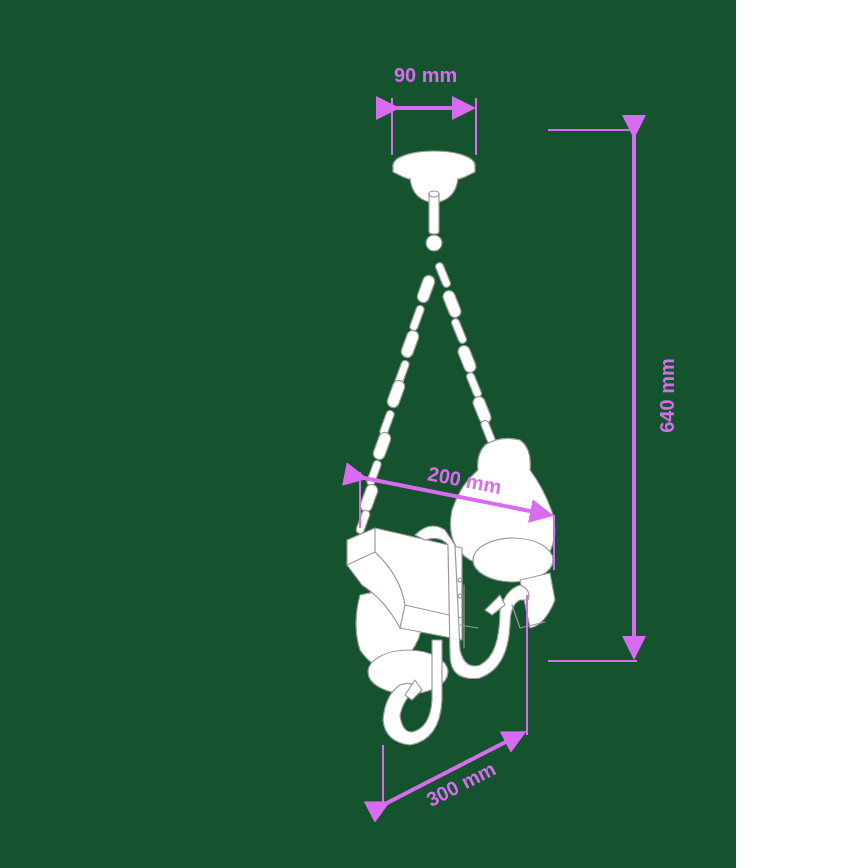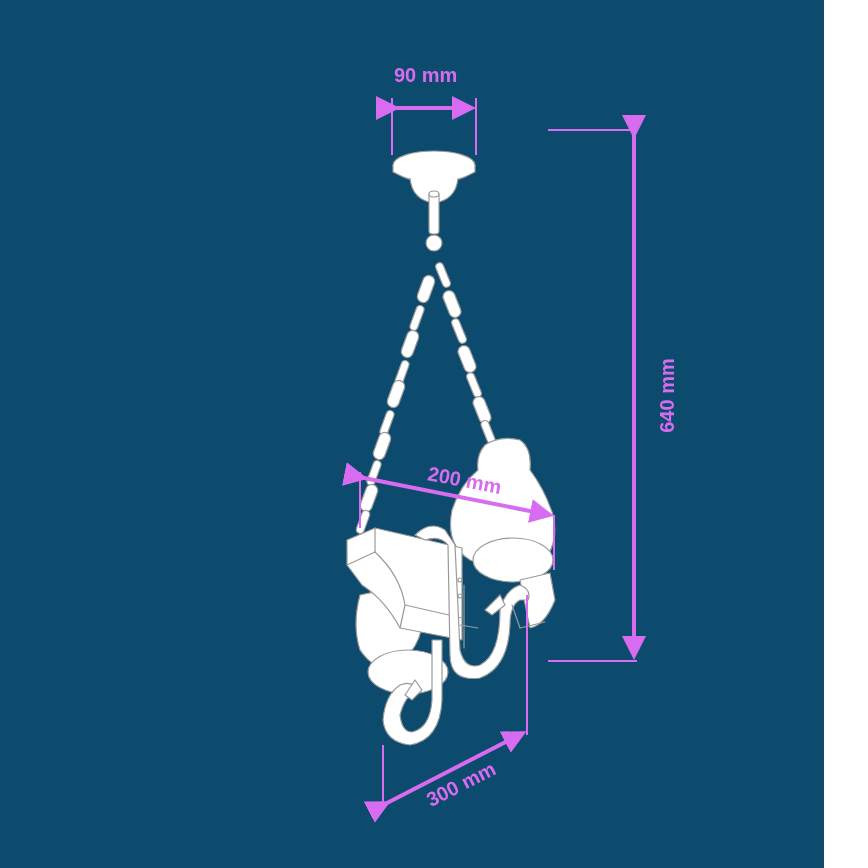--- a/index.html
+++ b/index.html
@@ -1,16 +1,16 @@
 <!DOCTYPE html>
 <html><head>
 <meta charset="utf-8">
 <style>
   html, body { margin: 0; padding: 0; background: #ffffff; }
-  .canvas { position: relative; width: 824px; height: 868px; background: #0c4a6e; overflow: hidden; }
+  .canvas { position: relative; width: 736px; height: 868px; background: #14532d; overflow: hidden; }
   svg { position: absolute; left: 0; top: 0; }
   .dim-label { position: absolute; font-family: "Liberation Sans", sans-serif; font-weight: bold; font-size: 20px; white-space: nowrap; }
   .line { fill: none; stroke: #9a9a9a; stroke-width: 1.2; stroke-linejoin: round; stroke-linecap: round; }
   .fillw { fill: #ffffff; stroke: #9a9a9a; stroke-width: 1.2; stroke-linejoin: round; }
   .dim { stroke-width: 4; fill: none; }
   .ext { stroke-width: 2; fill: none; }
 </style>
 </head>
 <body>
 

